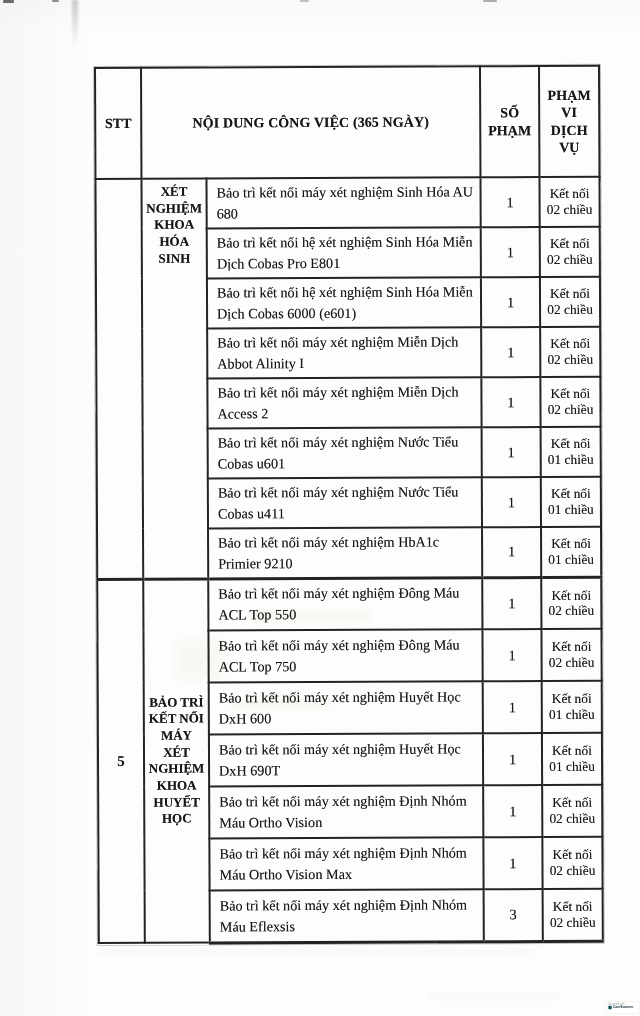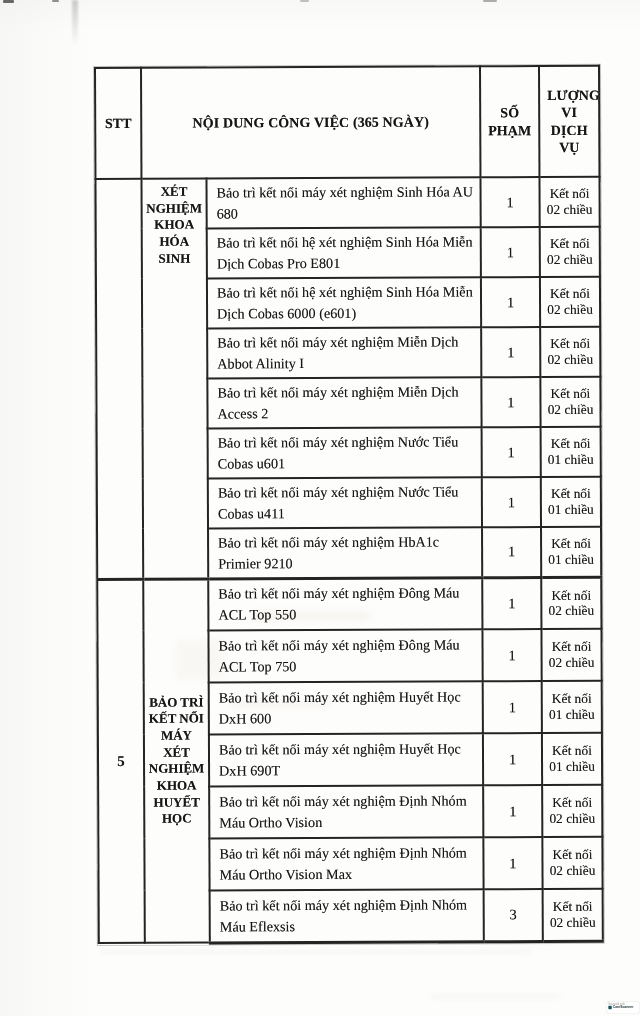--- a/index.html
+++ b/index.html
@@ -153,21 +153,21 @@
           <col class="c-section">
           <col class="c-content">
           <col class="c-qty">
           <col class="c-scope">
       </colgroup>
       <thead>
         <tr>
           <th>STT</th>
           <th colspan="2">NỘI DUNG CÔNG VIỆC (365 NGÀY)</th>
           <th>SỐ PHẠM</th>
-          <th class="h-scope">LƯỢNG VI DỊCH VỤ</th>
+          <th class="h-scope">PHẠM VI DỊCH VỤ</th>
         </tr>
       </thead>
       <tbody>
         <tr class="r-s1">
           <td class="stt" rowspan="8"></td>
           <td class="seclabel vtop" rowspan="8">XÉT NGHIỆM KHOA HÓA SINH</td>
           <td class="content">Bảo trì kết nối máy xét nghiệm Sinh Hóa AU 680</td>
           <td class="qty">1</td>
           <td class="scope">Kết nối 02 chiều</td>
         </tr>

